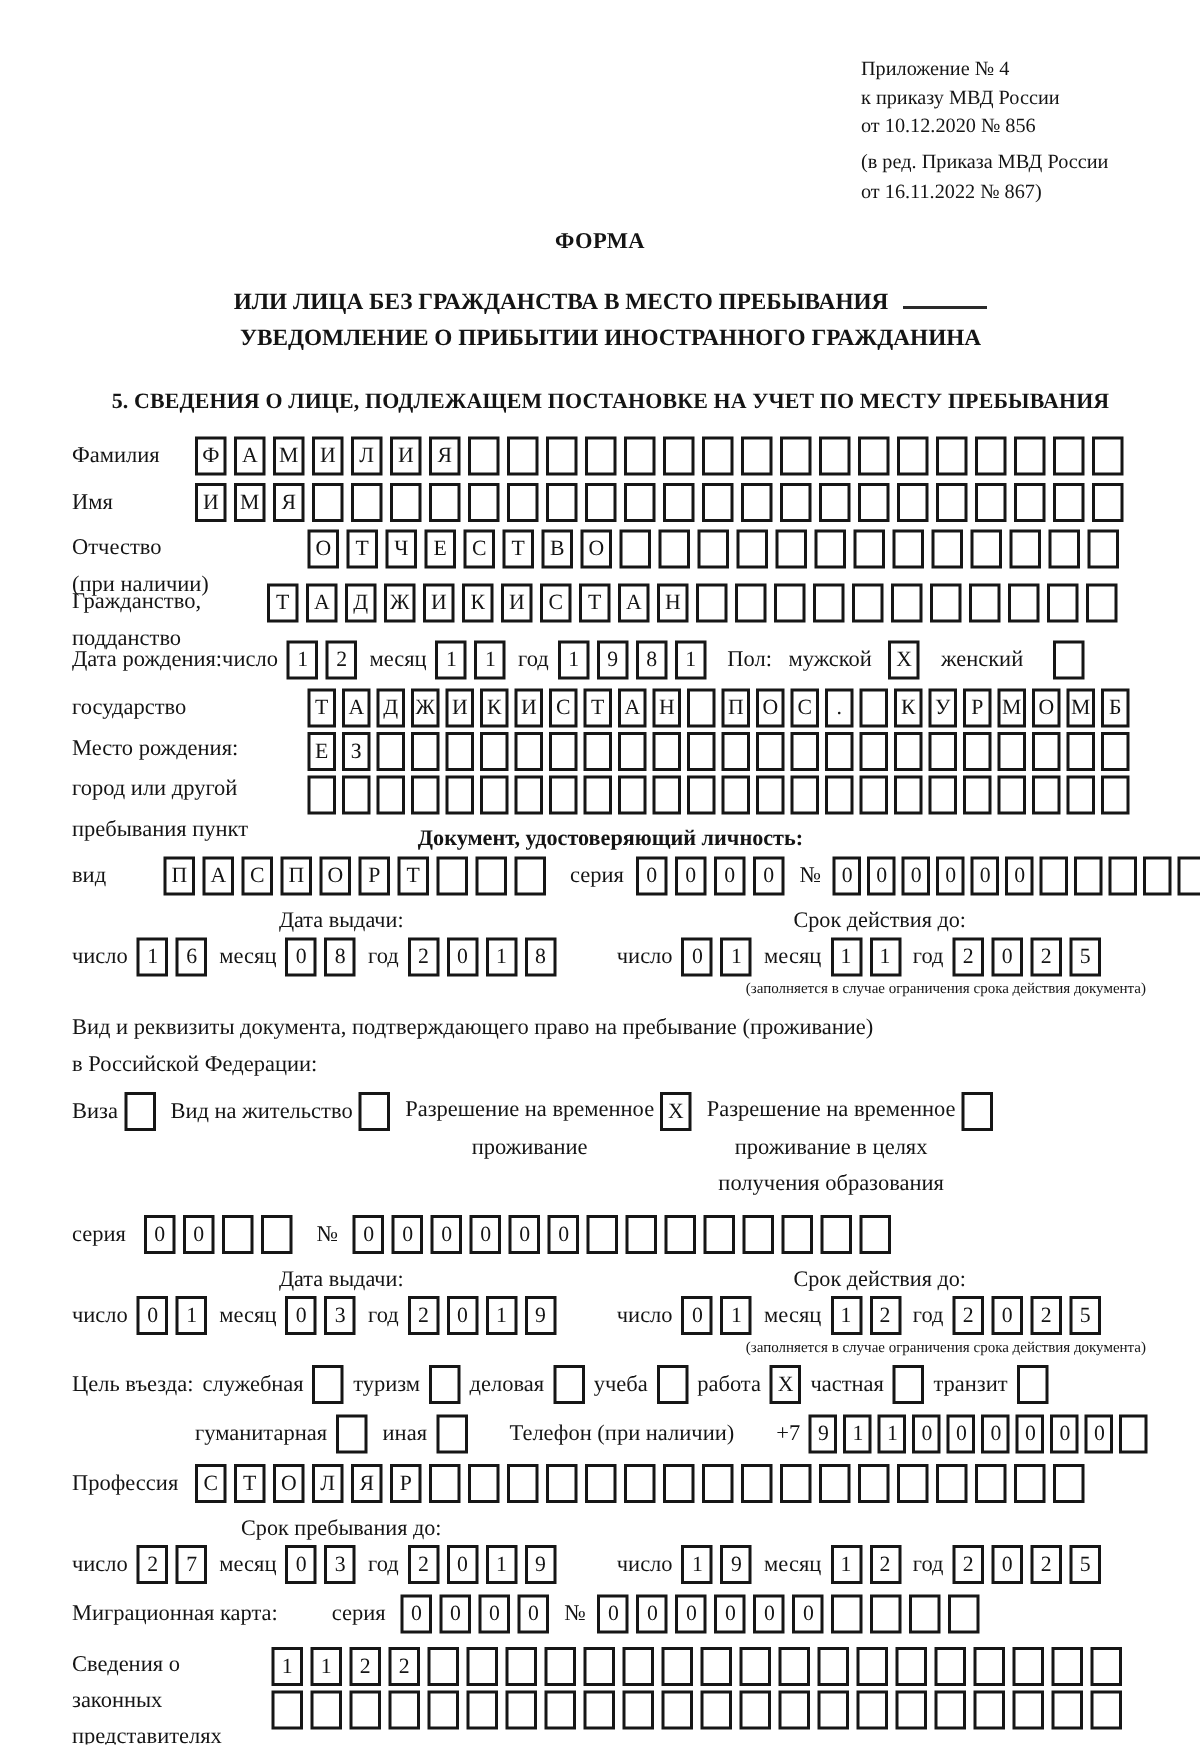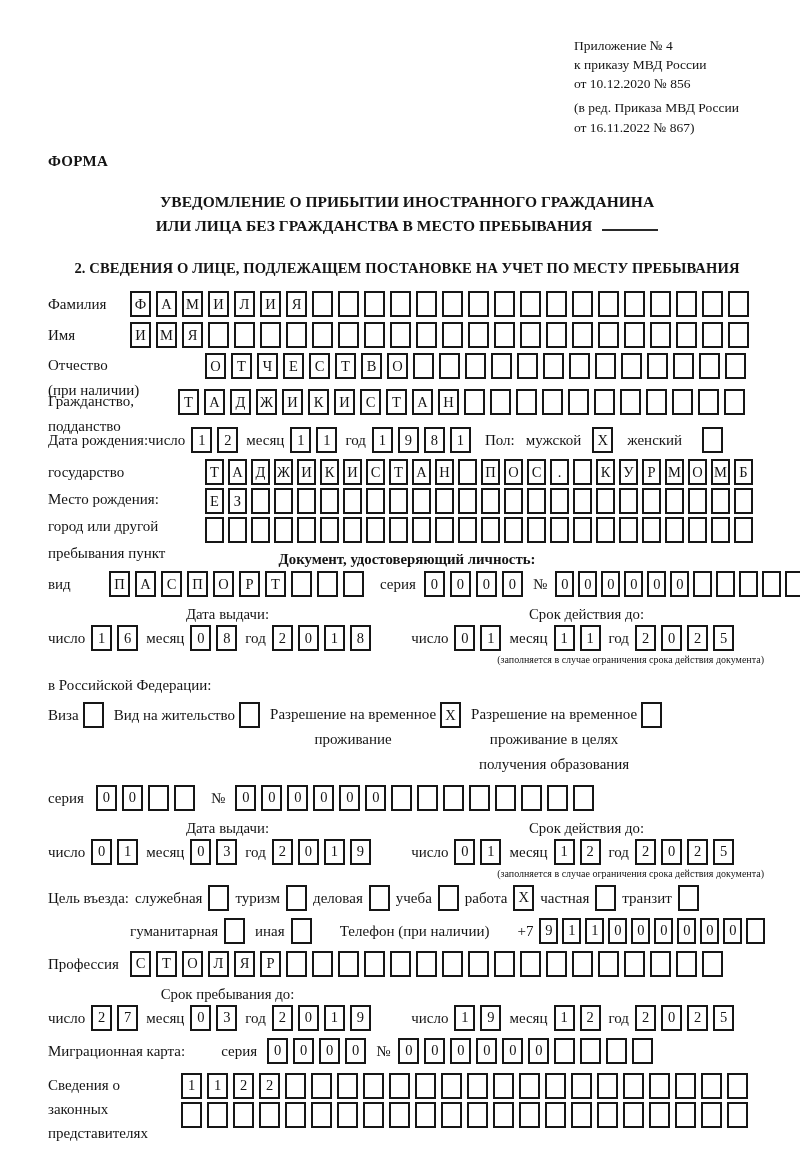--- a/index.html
+++ b/index.html
@@ -2,21 +2,21 @@
 <html><head>
 <meta charset="utf-8">
 <style>
   * { margin:0; padding:0; box-sizing:border-box; }
   html,body { width:800px; height:1163px; background:#ffffff; color:#141414;
     font-family:"Liberation Serif","DejaVu Serif",serif; font-size:15px; overflow:hidden; }
   .page { padding:36px 34px 0 48px; width:800px; height:921px; }
 
   .annex { margin-left:auto; width:192px; font-size:13.5px; line-height:1.42; }
   .annex .gap { height:5px; }
-  .forma { text-align:left; font-weight:bold; font-size:15px; margin-top:16px; padding-right:14px; letter-spacing:.3px; }
+  .forma { text-align:center; font-weight:bold; font-size:15px; margin-top:16px; padding-right:14px; letter-spacing:.3px; }
 
   .title { text-align:center; font-weight:bold; font-size:15.5px; line-height:1.55; margin-top:20px; }
   .uline { display:inline-block; width:56px; border-bottom:2px solid #2a2a2a; height:.9em; margin-left:10px; }
   .sect { text-align:center; font-weight:bold; font-size:14.6px; margin-top:22px; letter-spacing:.1px; }
 
   .frow { display:flex; align-items:flex-start; margin-top:4px; }
   .lbl { line-height:27px; white-space:nowrap; }
   .lblblock { line-height:25px; }
   .boxes { display:flex; gap:5px; flex-wrap:nowrap; }
   .boxes.tight { gap:4px; }
@@ -54,27 +54,27 @@
     <div>к приказу МВД России</div>
     <div>от 10.12.2020 № 856</div>
     <div class="gap"></div>
     <div>(в ред. Приказа МВД России</div>
     <div>от 16.11.2022 № 867)</div>
   </div>
 
   <div class="forma">ФОРМА</div>
 
   <div class="title">
-    <div>УВЕДОМЛЕНИЕ О ПРИБЫТИИ ИНОСТРАННОГО ГРАЖДАНИНА</div>
     <div>
       <span>ИЛИ ЛИЦА БЕЗ ГРАЖДАНСТВА В МЕСТО ПРЕБЫВАНИЯ</span><span class="uline"></span>
     </div>
-  </div>
-
-  <div class="sect">2. СВЕДЕНИЯ О ЛИЦЕ, ПОДЛЕЖАЩЕМ ПОСТАНОВКЕ НА УЧЕТ ПО МЕСТУ ПРЕБЫВАНИЯ</div>
+    <div>УВЕДОМЛЕНИЕ О ПРИБЫТИИ ИНОСТРАННОГО ГРАЖДАНИНА</div>
+  </div>
+
+  <div class="sect">5. СВЕДЕНИЯ О ЛИЦЕ, ПОДЛЕЖАЩЕМ ПОСТАНОВКЕ НА УЧЕТ ПО МЕСТУ ПРЕБЫВАНИЯ</div>
 
   <div class="frow" style="margin-top:14px;">
     <div class="lbl w82">Фамилия</div>
     <div class="boxes">
         <span class="box">Ф</span>
         <span class="box">А</span>
         <span class="box">М</span>
         <span class="box">И</span>
         <span class="box">Л</span>
         <span class="box">И</span>
@@ -388,20 +388,21 @@
           <span class="box">2</span>
           <span class="box">0</span>
           <span class="box">2</span>
           <span class="box">5</span>
         </span>
     </div>
   </div>
   <div class="footnote">(заполняется в случае ограничения срока действия документа)</div>
 
   <div class="para">
+    <div>Вид и реквизиты документа, подтверждающего право на пребывание (проживание)</div>
     <div>в Российской Федерации:</div>
   </div>
 
   <div class="ckrow">
     <div class="ckgrp">
       <span class="lbl">Виза</span>
       <span class="box"></span>
     </div>
     <div class="ckgrp">
       <span class="lbl">Вид на жительство</span>

